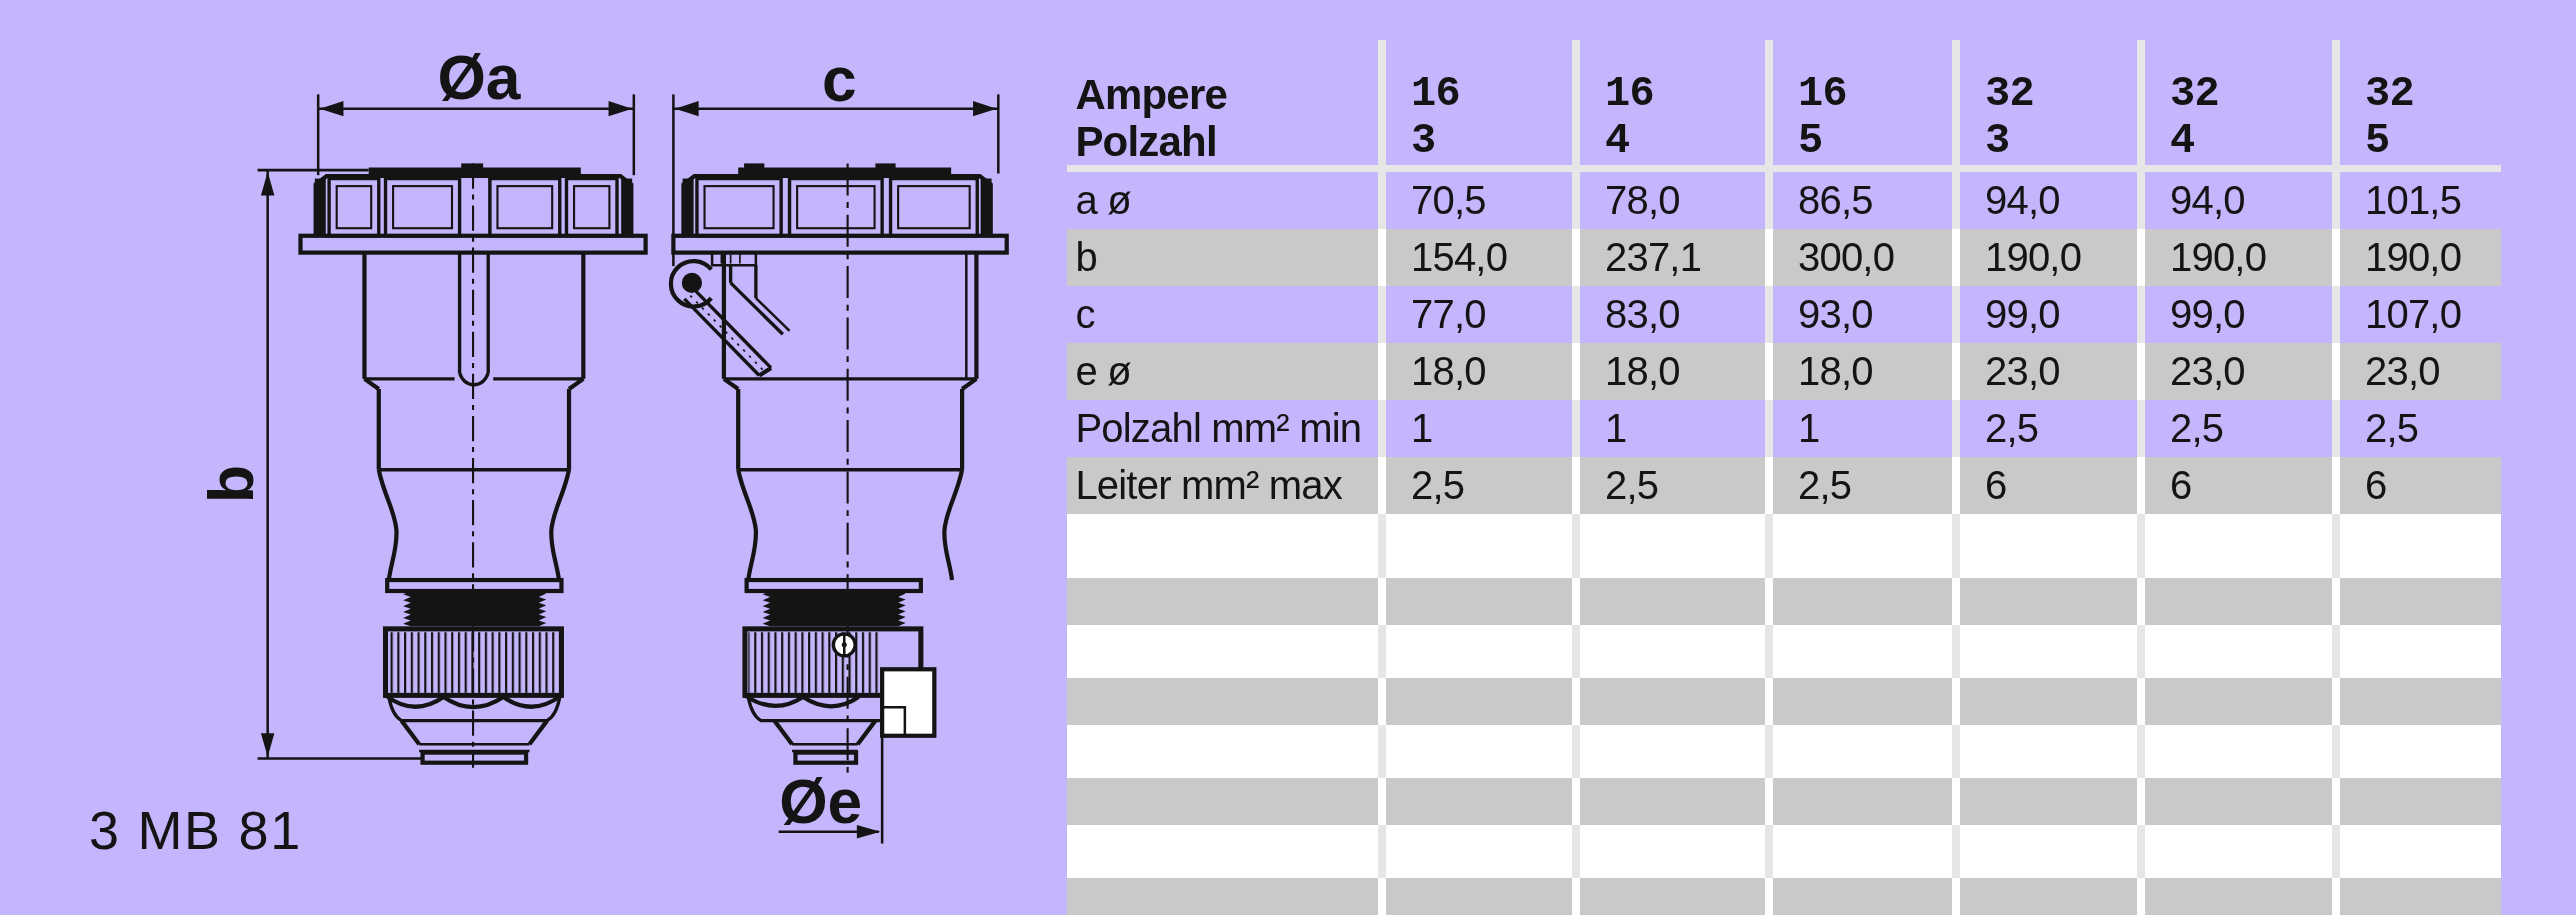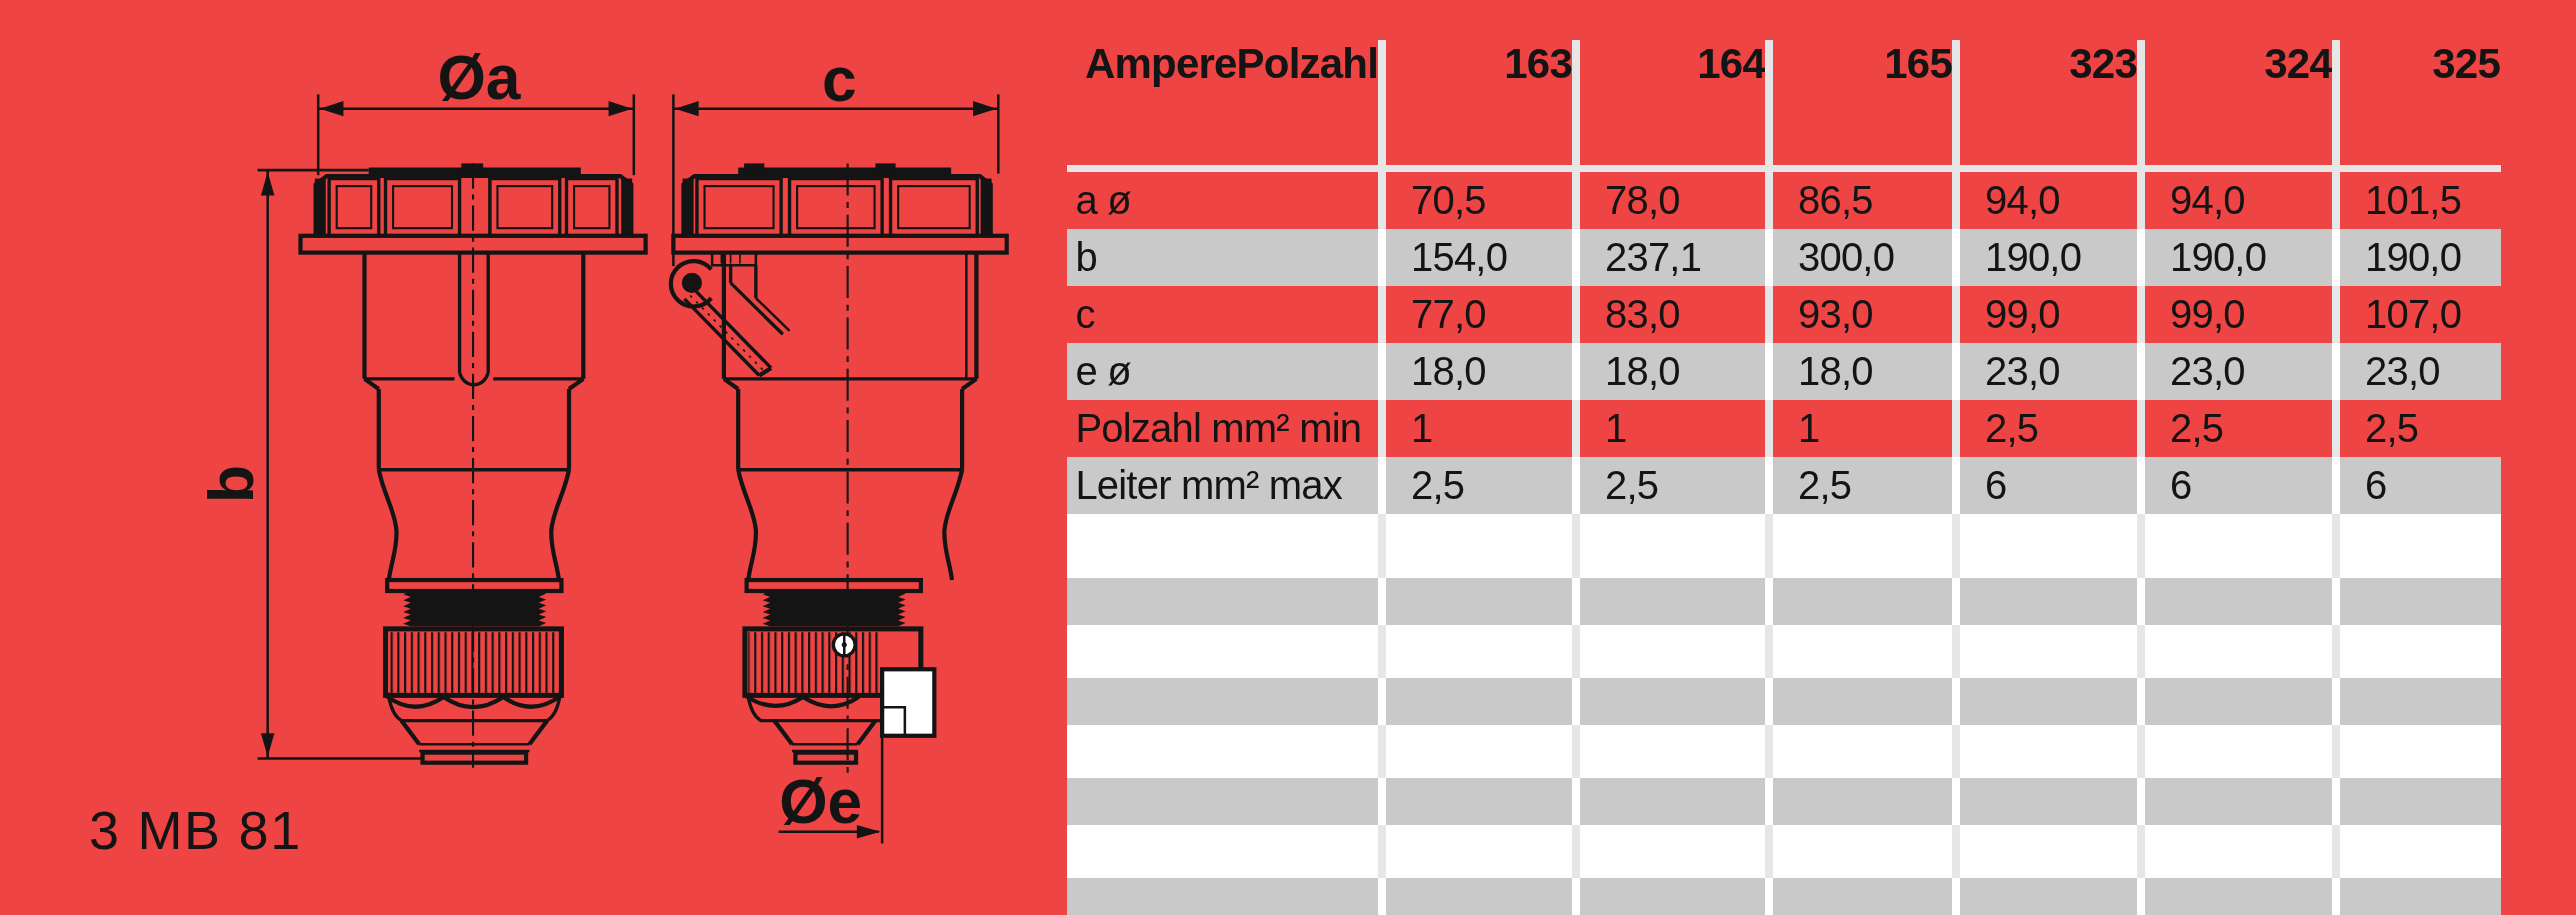--- a/index.html
+++ b/index.html
@@ -1,35 +1,35 @@
 <!DOCTYPE html>
 <html style="--row-gray: #c9c9c9; --sep-gray: #e6e6e6;font-size:13.5px"><head>
 <meta charset="utf-8">
 <style>
   html,body{margin:0;padding:0;background:#fff;}
   body{width:2576px;height:916px;position:relative;overflow:hidden;
        font-family:"Liberation Sans",sans-serif;color:#141414;}
-  .page{position:absolute;inset:0;background:#ef4444;}
+  .page{position:absolute;inset:0;background:#c4b5fd;}
 
   
   #drawing{position:absolute;left:0;top:0;width:1069px;height:916px;}
   .dwg-label{font-family:"Liberation Sans",sans-serif;font-weight:bold;font-size:74px;fill:#141414;}
   .code-label{position:absolute;left:89px;top:799px;font-size:54px;letter-spacing:1.7px;color:#141414;}
 
   
   .spec{position:absolute;left:1067px;top:40px;width:1434px;}
   .trow,.thead{display:flex;width:1434px;}
   .cell{box-sizing:border-box;overflow:hidden;white-space:nowrap;}
   .c0{width:311px;padding-left:8.4px;}
   .c1{width:194px;}.c2{width:193px;}.c3{width:187px;}
   .c4{width:185px;}.c5{width:195px;}.c6{width:168px;}
   .thead{height:125px;}
-  .thead .cell{display:flex;flex-direction:row;justify-content:flex-end;
+  .thead .cell{display:flex;flex-direction:column;justify-content:flex-end;
                font-weight:bold;font-size:42px;line-height:47px;letter-spacing:-0.8px;}
-  .thead .cell:not(.c0){border-left:8.4px solid var(--sep-gray);padding-left:15px;}
+  .thead .cell:not(.c0){border-left:8.4px solid var(--sep-gray);padding-left:25px;font-family:Liberation Mono, monospace;}
   .hrule{height:6.7px;width:1434px;background:var(--sep-gray);}
   .trow{height:57px;align-items:center;font-size:40px;letter-spacing:-0.8px;}
   .trow .cell{height:100%;display:flex;align-items:center;}
   .trow .cell:not(.c0){border-left:8.4px solid var(--sep-gray);padding-left:25px;}
   .trow.shaded{background:var(--row-gray);}
   .trow.shaded .cell:not(.c0){border-left-color:#fff;}
   .trow.spacer{background:#fff;}
   .trow.grayband{background:var(--row-gray);}
   .trow.grayband .cell:not(.c0){border-left-color:#fff;}
 </style>

